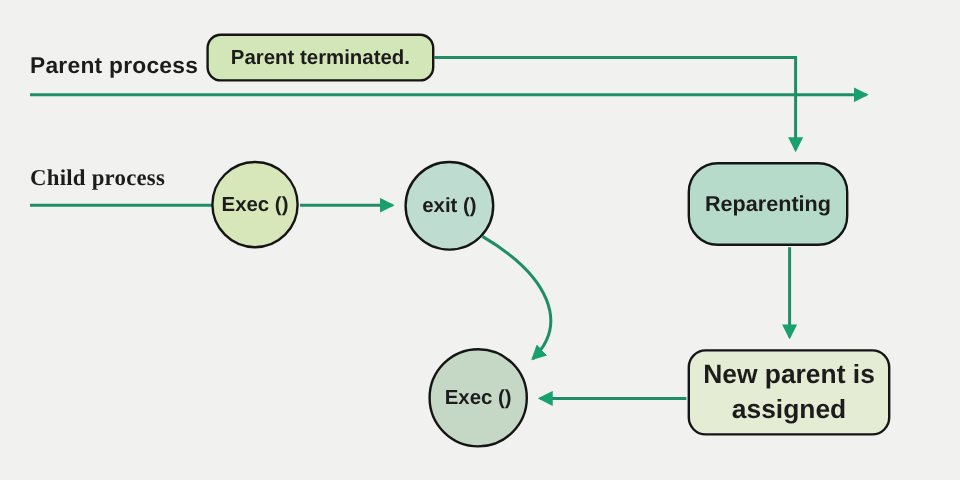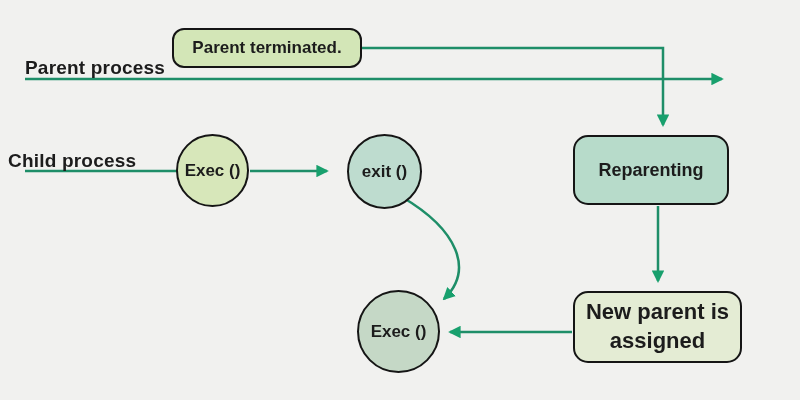--- a/index.html
+++ b/index.html
@@ -30,24 +30,23 @@
 
   
   .lane-label {
     position: absolute;
     z-index: 2;
     font-size: 19px;
     font-weight: 600;
     letter-spacing: 0.2px;
     color: var(--text, #1c1c1c);
     white-space: nowrap;
-    margin-top: 12px;
   }
   #parent-lane-label { left: 25px; top: 45px; }
-  #child-lane-label  { left: 8px; top: 138px; }
+  #child-lane-label  { left: 25px; top: 138px; font-family: Liberation Serif, serif; }
 
   
   .node-box {
     position: absolute;
     z-index: 3;
     display: flex;
     align-items: center;
     justify-content: center;
     text-align: center;
     border: 2.5px solid var(--node-border, #151515);
@@ -58,22 +57,22 @@
     left: 172px; top: 28px;
     width: 190px; height: 40px;
     border-radius: 12px;
     border-width: 2px;
     background: var(--parent-terminated-fill, #d3e6b7);
     font-size: 17px;
     white-space: nowrap;
   }
   #reparenting-box {
     left: 573px; top: 135px;
-    width: 156px; height: 70px;
-    border-radius: 15px;
+    width: 134px; height: 70px;
+    border-radius: 25px;
     background: var(--reparenting-fill, #b7dbca);
     font-size: 18px;
   }
   #new-parent-box {
     left: 573px; top: 291px;
     width: 169px; height: 72px;
     border-radius: 15px;
     background: var(--new-parent-fill, #e4ecd4);
     font-size: 22px;
     line-height: 1.3;
@@ -89,21 +88,21 @@
     justify-content: center;
     border-radius: 50%;
     border: 2.5px solid var(--node-border, #151515);
     color: var(--text, #1c1c1c);
     font-size: 17px;
     font-weight: 600;
     white-space: nowrap;
   }
   #exec-circle { left: 176px; top: 134px; width: 73px; height: 73px;
                  background: var(--exec-fill, #d7e7ba); }
-  #exit-circle { left: 347px; top: 134px; width: 75px; height: 75px;
+  #exit-circle { left: 337px; top: 134px; width: 75px; height: 75px;
                  background: var(--exit-fill, #bedccf); }
   #wait-circle { left: 357px; top: 290px; width: 83px; height: 83px;
                  background: var(--wait-fill, #c5d8c6); }
 </style>
 </head>
 <body>
 
 <div class="canvas">
 
   <svg class="connectors" viewBox="0 0 800 400" xmlns="http://www.w3.org/2000/svg" aria-hidden="true">

